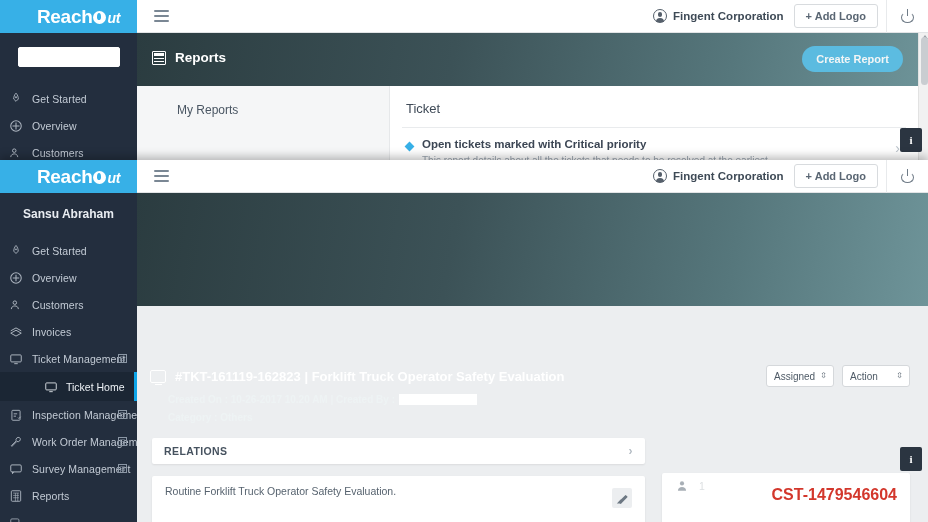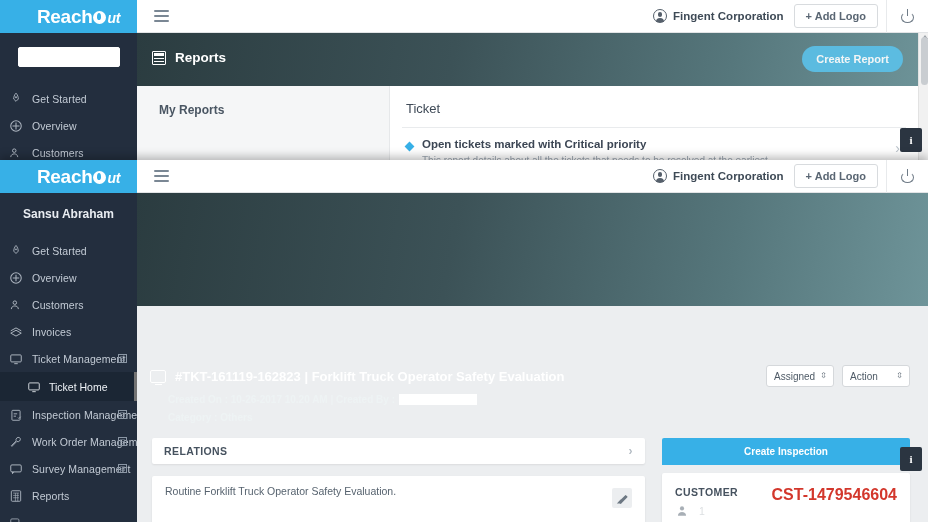--- a/index.html
+++ b/index.html
@@ -87,23 +87,23 @@
     color:#c3cbd5; font-size:10.5px; position:relative;
   }
   .side-item .label { white-space:nowrap; letter-spacing:.1px; }
   .side-item .expand {
     position:absolute; right:10px; width:9px;height:9px;
     border:1px solid #8b97a5;
     display:flex;align-items:center;justify-content:center;
     font-size:7px;line-height:1;color:#8b97a5;
   }
   .side-sub {
-    display:flex; align-items:center; height:29px; padding-left:27px; gap:8px;
+    display:flex; align-items:center; height:29px; padding-left:44px; gap:8px;
     background:#1b2634; color:#eef2f6; font-size:10.5px;
-    border-right:3px solid #737373;
+    border-right:3px solid #0ea5e9;
   }
   .ico { width:14px;height:14px; flex:none; opacity:.85; display:block; }
 
   
   .pagehead {
     position:absolute; left:137px; top:33px; right:0;
     background: linear-gradient(100deg, #2b3c40 0%, #3c5257 40%, #56777c 75%, #6e9499 100%);
   }
 
   
@@ -120,21 +120,21 @@
   .create-report {
     position:absolute; right:25px; top:13px;
     background:#5bc0e8; color:#fff; font-size:11px; font-weight:bold;
     padding:7px 14px; border-radius:13px; opacity:.92;
   }
   .w1-body { position:absolute; left:137px; top:86px; right:10px; bottom:0; display:flex; }
   .w1-left {
     width:253px; background:#f5f6f7; border-right:1px solid #e6e8ea;
   }
   .w1-left .myreports {
-    font-size:12px; color:#4a5663; font-weight:bold; padding:17px 0 0 22px;
+    font-size:12px; color:#4a5663; font-weight:normal; padding:17px 0 0 22px;margin-left:18px;
   }
   .w1-left .partial {
     font-size:12px; color:#2e6fa8; font-weight:bold; padding:44px 0 0 22px; opacity:.55;
     clip-path: inset(0 0 55% 0);
   }
   .w1-right { flex:1; background:#ffffff; position:relative; }
   .w1-right .tickethdr {
     font-size:13px; color:#3f4a57; padding:15px 0 0 16px; font-weight:normal;
   }
   .w1-divider { position:absolute; left:12px; right:12px; top:41px; border-top:1px solid #e9ebed;}
@@ -467,25 +467,23 @@
     </div>
 
     <div class="card" id="desc-card">
       <div class="desc-text">Routine Forklift Truck Operator Safety Evaluation.</div>
       <div class="edit-btn">
           <span class="pencil"></span>
         </div>
     </div>
 
     <div class="rcol-btns">
-      <div class="rbtn">Create Inspection</div>
     </div>
 
     <div class="card" id="cust-card">
-      <div class="sec-title">CUSTOMER</div>
       <div class="cust-id">CST-1479546604</div>
       <div class="crow">
         <svg class="ico" viewBox="0 0 24 24">
             <circle cx="12" cy="7.5" r="3.6" fill="#9aa2aa"></circle>
             <path d="M5 20c0-4 3.2-6.2 7-6.2s7 2.2 7 6.2z" fill="#9aa2aa"></path>
           </svg>
         <span class="val faint">1</span>
       </div>
       <div class="crow">
         

